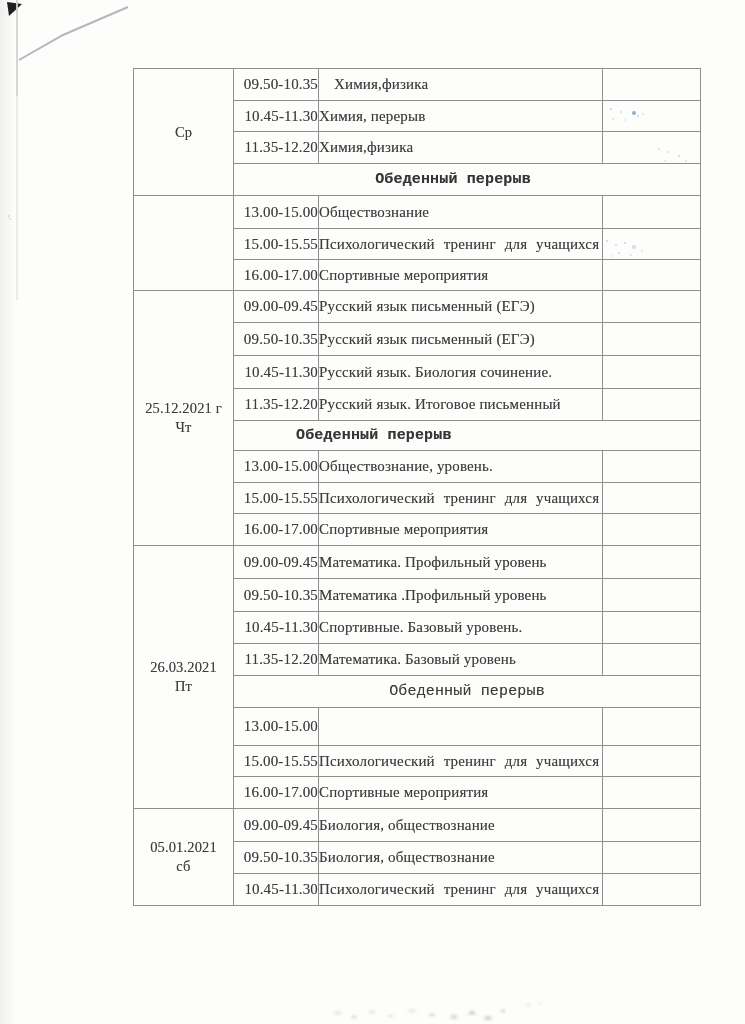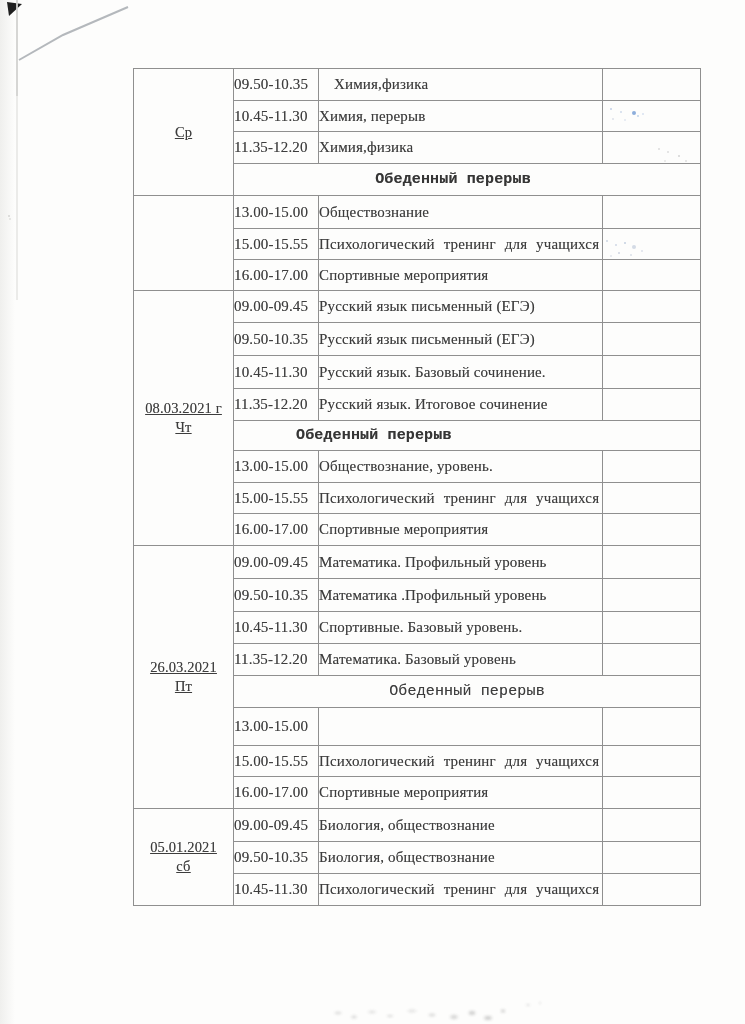--- a/index.html
+++ b/index.html
@@ -9,26 +9,26 @@
         background:linear-gradient(90deg,rgba(228,228,225,.55),rgba(255,255,255,0));pointer-events:none;}
   .artifacts{position:absolute;left:0;top:0;pointer-events:none;}
 
   table.schedule{position:absolute;left:133px;top:68px;border-collapse:collapse;table-layout:fixed;
         font-size:15px;letter-spacing:.15px;}
   table.schedule td{border:1px solid #8f8f8f;padding:0;vertical-align:middle;
         text-shadow:0 0 .5px rgba(64,64,64,.5);overflow:hidden;white-space:nowrap;}
   col.c1{width:100px}col.c2{width:85px}col.c3{width:284px}col.c4{width:98px}
   tr.h30{height:30px}tr.h31{height:31px}tr.h32{height:32px}tr.h33{height:33px}tr.h38{height:38px}
 
-  td.date{vertical-align:top;text-align:center;font-size:14.5px;text-decoration:underline;}
+  td.date{vertical-align:top;text-align:center;font-size:14.5px;}
   td.date .d2{margin-top:2px;}
   td.dA{padding-top:4px}
   td.dC,td.dD{padding-top:6px}
   td.dE{padding-top:34px}
-  td.time{padding-left:7px;}
+  td.time{padding-left:7px;text-align:right;}
   td.subj{padding-left:8px;}
   td.subj.indent{padding-left:15px;}
   td.subj.wide{word-spacing:5px;font-family:Liberation Serif, serif;}
   td.lunch{font-weight:bold;text-align:center;color:#353535;font-family:Liberation Mono, monospace;}
   td.lunch.shiftL{text-indent:-28px;}
   td.lunch.leftPos{text-align:left;padding-left:62px;text-indent:0;}
   td.lunch.plain{font-weight:normal;color:#3d3d3d;text-indent:0;}
 
   .speck{position:absolute;width:2px;height:2px;border-radius:50%;filter:blur(.4px);}
   .sp1{left:610px;top:108px;background:rgba(122,154,206,.45);
@@ -113,40 +113,40 @@
         <td class="note"></td>
       </tr>
       <tr class="h31">
         <td class="time">16.00-17.00</td>
         <td class="subj">Спортивные мероприятия</td>
         <td class="note"></td>
       </tr>
 
       <tr class="h32">
         <td class="date dC" rowspan="8">
-          <div class="d1">08.03.2021 г</div>
+          <div class="d1">25.12.2021 г</div>
           <div class="d2">Чт</div>
         </td>
         <td class="time">09.00-09.45</td>
         <td class="subj">Русский язык письменный (ЕГЭ)</td>
         <td class="note"></td>
       </tr>
       <tr class="h33">
         <td class="time">09.50-10.35</td>
         <td class="subj">Русский язык письменный (ЕГЭ)</td>
         <td class="note"></td>
       </tr>
       <tr class="h33">
         <td class="time">10.45-11.30</td>
-        <td class="subj">Русский язык. Базовый сочинение.</td>
+        <td class="subj">Русский язык. Биология сочинение.</td>
         <td class="note"></td>
       </tr>
       <tr class="h32">
         <td class="time">11.35-12.20</td>
-        <td class="subj">Русский язык. Итоговое сочинение</td>
+        <td class="subj">Русский язык. Итоговое письменный</td>
         <td class="note"></td>
       </tr>
       <tr class="h30">
         <td class="lunch leftPos" colspan="3">Обеденный перерыв</td>
       </tr>
       <tr class="h32">
         <td class="time">13.00-15.00</td>
         <td class="subj">Обществознание, уровень.</td>
         <td class="note"></td>
       </tr>

